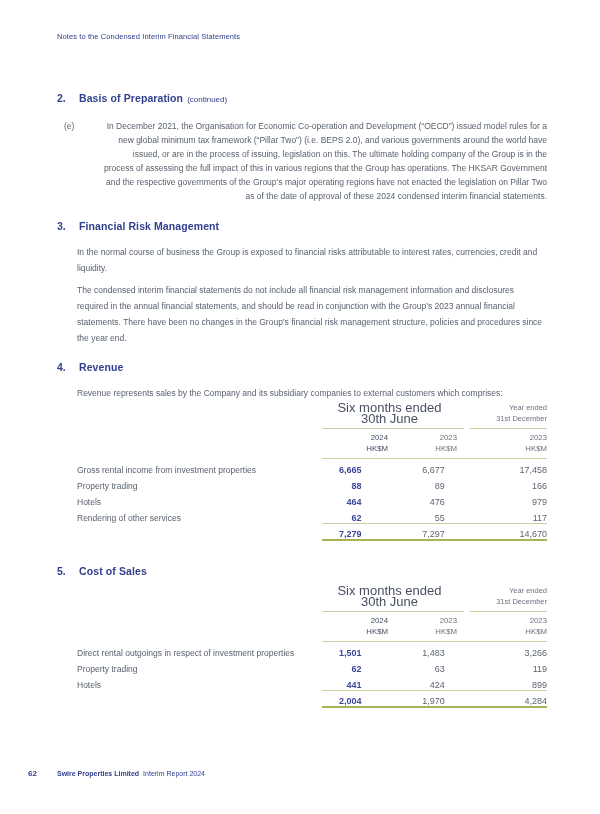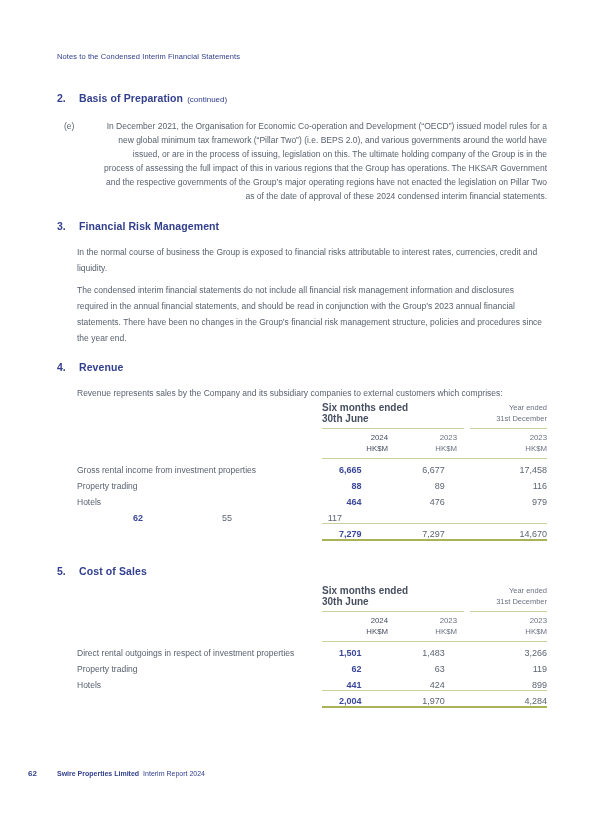--- a/index.html
+++ b/index.html
@@ -2,21 +2,21 @@
 <html><head>
 <meta charset="utf-8">
 <style>
   html,body { margin:0; padding:0; background:#ffffff; }
   .page {
     position:relative; width:600px; height:814px; background:#ffffff;
     font-family:"Liberation Sans", sans-serif; color:#59626f; overflow:hidden;
   }
 
   
-  .header-note { position:absolute; left:57px; top:52px; font-size:7.5px; color:#33408e; letter-spacing:0.1px; }
+  .header-note { position:absolute; left:57px; top:32px; font-size:7.5px; color:#33408e; letter-spacing:0.1px; }
   .footer { position:absolute; left:28px; top:769px; display:flex; align-items:baseline; color:#33408e; }
   .f-num { font-size:8px; font-weight:bold; width:29px; }
   .f-company { font-size:7px; font-weight:bold; }
   .f-report { font-size:7px; margin-left:4px; }
 
   
   .section-heading { position:absolute; left:57px; display:flex; align-items:baseline; color:#33408e; }
   .h-num { width:22px; font-weight:bold; font-size:10.5px; }
   .h-title { font-weight:bold; font-size:10.5px; letter-spacing:0.1px; }
   .h-cont { font-size:8px; margin-left:4px; }
@@ -24,21 +24,21 @@
   
   .para { position:absolute; left:77px; width:470px; font-size:8.5px; line-height:16px; color:#59626f; }
   .list-item { position:absolute; left:64px; width:483px; font-size:8.5px; line-height:14px; }
   .list-marker { position:absolute; left:0; top:0; }
   .list-text { display:block; margin-left:39px;text-align:right; }
 
   
   .fintable { position:absolute; left:77px; width:470px; }
   .t-right { margin-left:245px; width:225px; }
   .t-head { display:flex; padding-bottom:4px; }
-  .t-span-ab { width:135px; text-align:left; font-weight:bold; color:#474f60; font-size:10px; line-height:11px; }
+  .t-span-ab { width:135px; text-align:center; font-weight:normal; color:#474f60; font-size:13px; line-height:11px; }
   .t-span-c { width:90px; text-align:right; color:#6b7280; font-size:7.5px; line-height:11px; }
   .t-rules { display:flex; }
   .t-rules .seg1 { width:142px; height:1px; background:#ccd09c; }
   .t-rules .gap { width:6px; height:1px; }
   .t-rules .seg2 { width:77px; height:1px; background:#ccd09c; }
   .t-colheads { display:flex; padding:3px 0 4px 0; font-size:7.8px; line-height:11px; }
   .t-rule-full { height:1px; background:#ccd09c; }
   .t-rule-strong { height:2px; background:#a9b256; }
   .ca { width:66px; text-align:right; }
   .cb { width:69px; text-align:right; }
@@ -119,29 +119,30 @@
     <div class="t-row">
       <span class="lbl">Gross rental income from investment properties</span>
       <span class="ca">6,665</span>
       <span class="cb">6,677</span>
       <span class="cc">17,458</span>
     </div>
     <div class="t-row">
       <span class="lbl">Property trading</span>
       <span class="ca">88</span>
       <span class="cb">89</span>
-      <span class="cc">116</span>
+      <span class="cc">166</span>
     </div>
     <div class="t-row">
       <span class="lbl">Hotels</span>
       <span class="ca">464</span>
       <span class="cb">476</span>
       <span class="cc">979</span>
     </div>
     <div class="t-row">
+      <span class="lbl">Rendering of other services</span>
       <span class="ca">62</span>
       <span class="cb">55</span>
       <span class="cc">117</span>
     </div>
     <div class="t-right t-rule-full"></div>
     <div class="t-row total">
       <span class="lbl"></span>
       <span class="ca">7,279</span>
       <span class="cb">7,297</span>
       <span class="cc">14,670</span>

